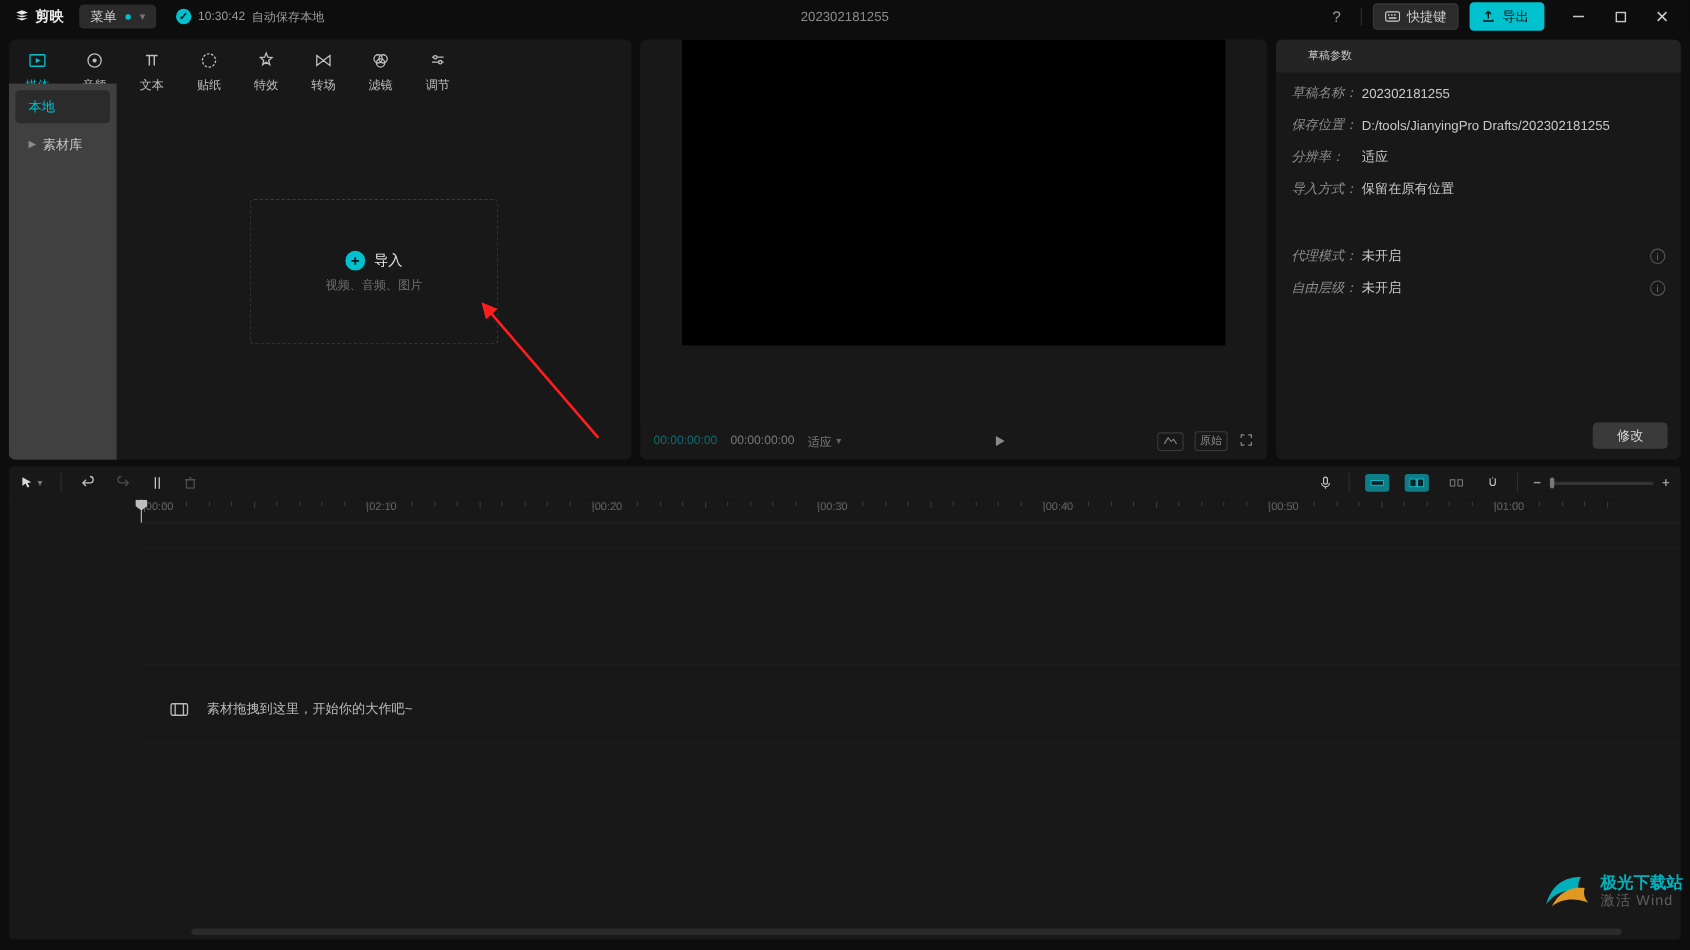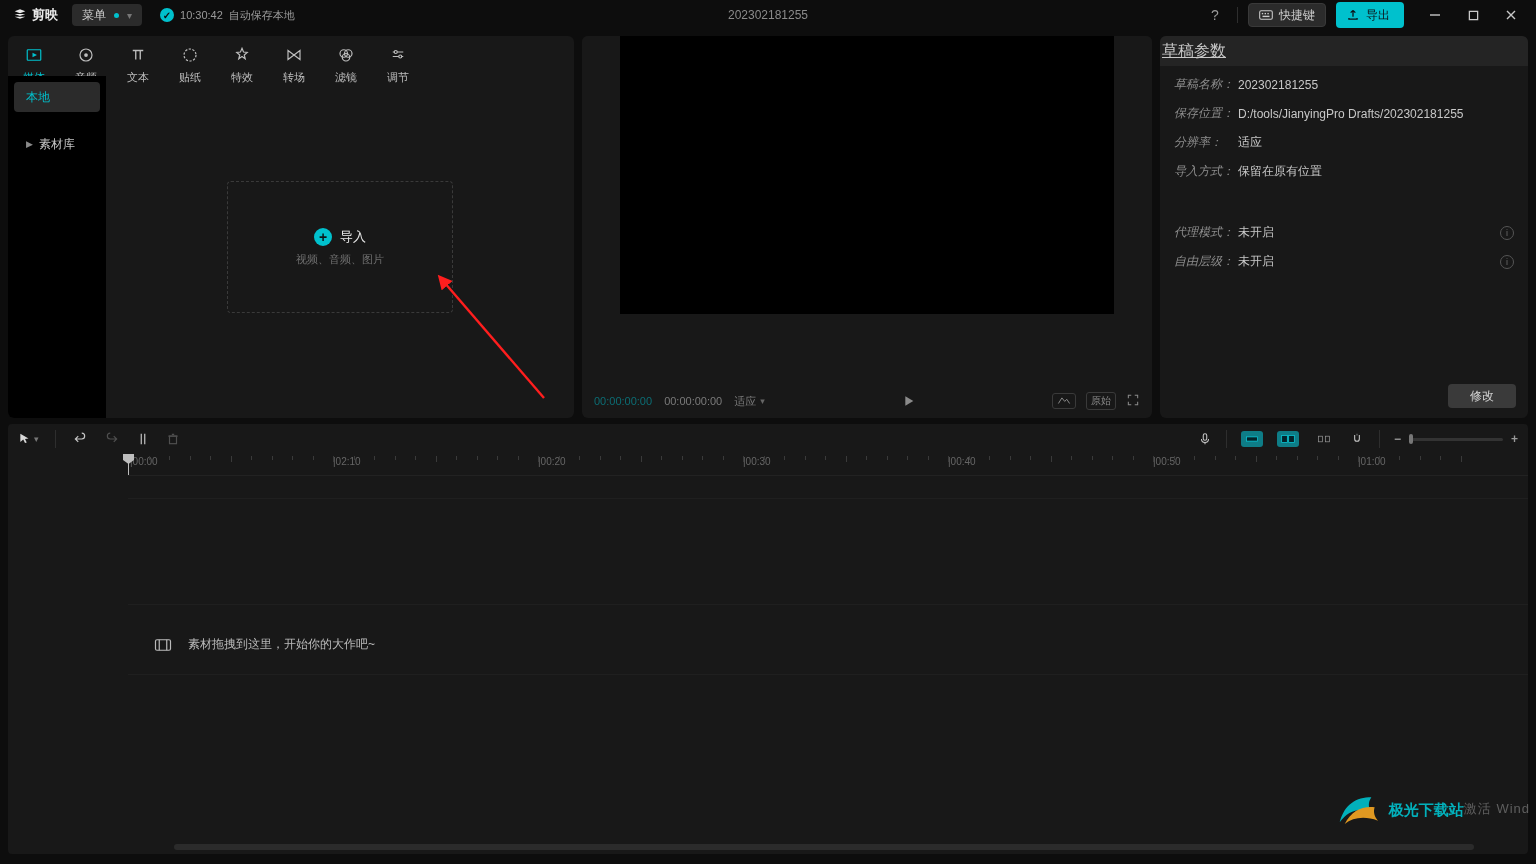--- a/index.html
+++ b/index.html
@@ -27,21 +27,21 @@
   .main { display:grid; grid-template-columns: 566px 570px 1fr; grid-template-rows:1fr; gap:8px; padding:6px 8px 0 8px; height:388px;}
   .panel { background:#181818; border-radius:6px; overflow:hidden; display:flex; flex-direction:column;}
   
   
   .media-tabs { height:40px; display:flex; align-items:flex-start; padding:6px 0 0 0; }
   .mtab { width:52px; display:flex; flex-direction:column; align-items:center; gap:4px; padding-top:4px; color:#bdbdbd; font-size:11px;}
   .mtab.active{ color:#00c1cd; }
   .mtab svg{ width:18px; height:18px; }
   .mtab-lbl{ font-size:11px; margin-top:2px;}
   .msub { display:flex; height:calc(100% - 40px);}
-  .msub-side{ width:98px; background:#000000; padding:6px 6px 0 6px; display:flex; flex-direction:column; gap:17px;}
+  .msub-side{ width:98px; background:#404040; padding:6px 6px 0 6px; display:flex; flex-direction:column; gap:4px;}
   .side-item{ height:30px; border-radius:4px; display:flex; align-items:center; padding:0 12px; font-size:12px; color:#c5c5c5;}
   .side-item.sel{ background:#2b2b2b; color:#00c1cd;}
   .side-item .tri{ font-size:9px; margin-right:6px; color:#8a8a8a;}
   .msub-body{ flex:1; display:flex; align-items:center; justify-content:center; position:relative;}
   .drop{ width:226px; height:132px; border:1px dashed #3a3a3a; border-radius:4px; display:flex; flex-direction:column; align-items:center; justify-content:center; gap:6px;}
   .drop .plus{ width:18px;height:18px;border-radius:50%;background:#00c1cd;color:#0d1418;font-weight:700;display:flex;align-items:center;justify-content:center;font-size:14px;}
   .drop-row{ display:flex; align-items:center; gap:8px; color:#eaeaea; font-size:13px;}
   .drop-sub{ color:#6f6f6f; font-size:11px;}
   .arrow{ position:absolute; pointer-events:none;}
   
@@ -51,21 +51,21 @@
   .viewport{ width:494px; height:278px; background:#000; margin-top:0;}
   .player-ctrl{ height:34px; display:flex; align-items:center; padding:0 12px; gap:12px; color:#7a7a7a; font-size:11px;}
   .tc1{ color:#0c6d74;}
   .ratio{ display:flex; align-items:center; gap:4px;}
   .play-ic{ flex:1; display:flex; justify-content:center;}
   .play-ic svg{ width:16px;height:16px; fill:#8a8a8a;}
   .pr-icons{ display:flex; gap:10px; align-items:center; color:#8a8a8a;text-align:right;}
   .pr-icons .ibox{ border:1px solid #3a3a3a; border-radius:3px; padding:1px 4px; font-size:10px;}
   
   
-  .draft-head{ height:30px; display:flex; align-items:center; padding:0 2px; background:#242424; font-size:16px;text-decoration:underline;}
+  .draft-head{ height:30px; display:flex; align-items:center; padding:0 29px; background:#242424; font-size:10px;}
   .draft-body{ flex:1; padding:10px 14px; display:flex; flex-direction:column; gap:12px; font-size:12px;}
   .drow{ display:flex; align-items:center;}
   .drow .k{ width:64px; color:#8d8d8d;font-style:italic;}
   .drow .v{ color:#c8c8c8;}
   .drow .info{ margin-left:auto; color:#6a6a6a; width:14px;height:14px;border:1px solid #555;border-radius:50%;display:flex;align-items:center;justify-content:center;font-size:9px;}
   .dsep{ height:20px;}
   .draft-foot{ padding:8px 12px 10px; display:flex; justify-content:flex-end;}
   .mod-btn{ background:#3a3a3a; border-radius:4px; height:24px; padding:0 22px; font-size:12px; color:#d6d6d6; display:flex; align-items:center;}
   
   
@@ -94,21 +94,21 @@
   .track-line{ position:absolute; left:0; right:0; height:1px; background:#1f1f1f;}
   .drop-hint{ position:absolute; top:160px; left:26px; display:flex; align-items:center; gap:16px; color:#bababa; font-size:12px;}
   .drop-hint svg{ width:18px; height:14px; }
   
   .hscroll{ position:absolute; left:10px; right:10px; bottom:2px; height:8px;}
   .hscroll .bar{ position:absolute; left:36px; width:1300px; height:6px; background:#2b2b2b; border-radius:3px;}
   
   
   .watermark{ position:absolute; right:6px; bottom:32px; display:flex; align-items:center; gap:6px; opacity:.9;}
   .watermark .fan svg{ width:50px; height:40px;}
-  .wm-text{ display:flex; line-height:1.1;}
+  .wm-text{ display:flex; flex-direction:column; line-height:1.1;}
   .wm1{ color:#00c1cd; font-size:15px; font-weight:700;}
   .wm2{ color:#666; font-size:13px; letter-spacing:1px;}
   
   .sep-v{ width:1px; height:18px; background:#2e2e2e;}
 </style>
 </head>
 <body>
 
 <div class="titlebar">
   <div class="logo">

